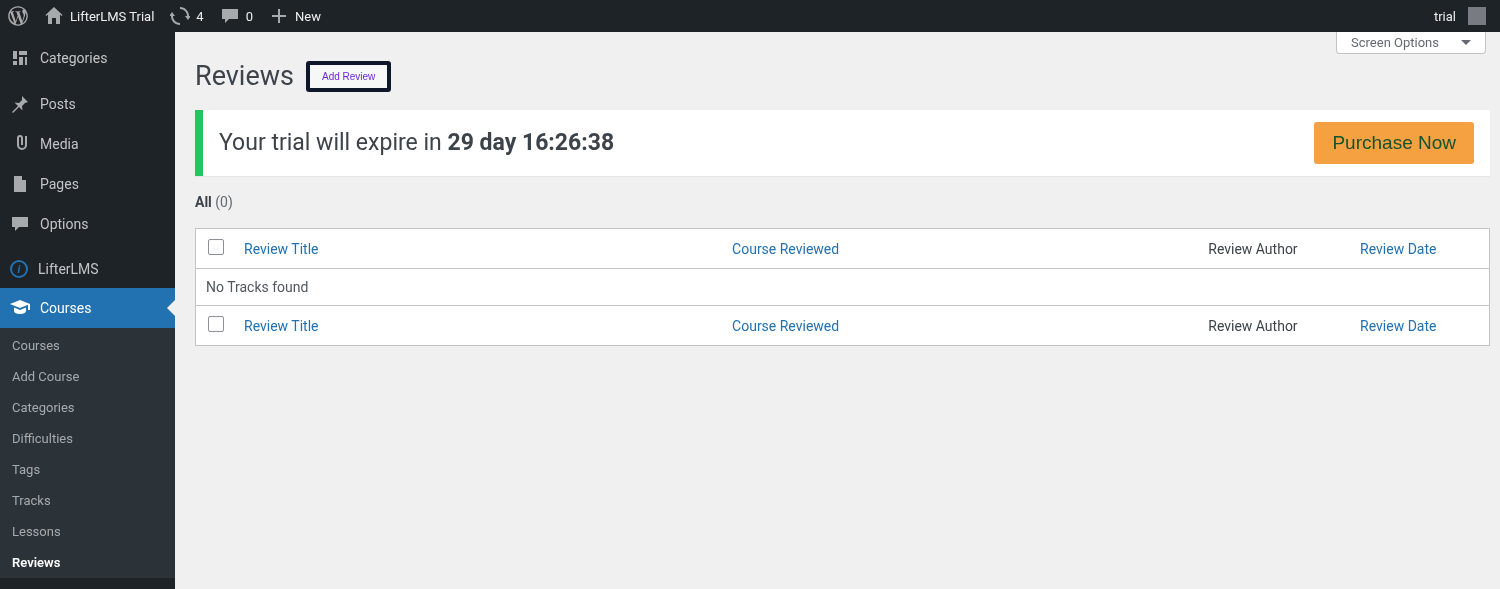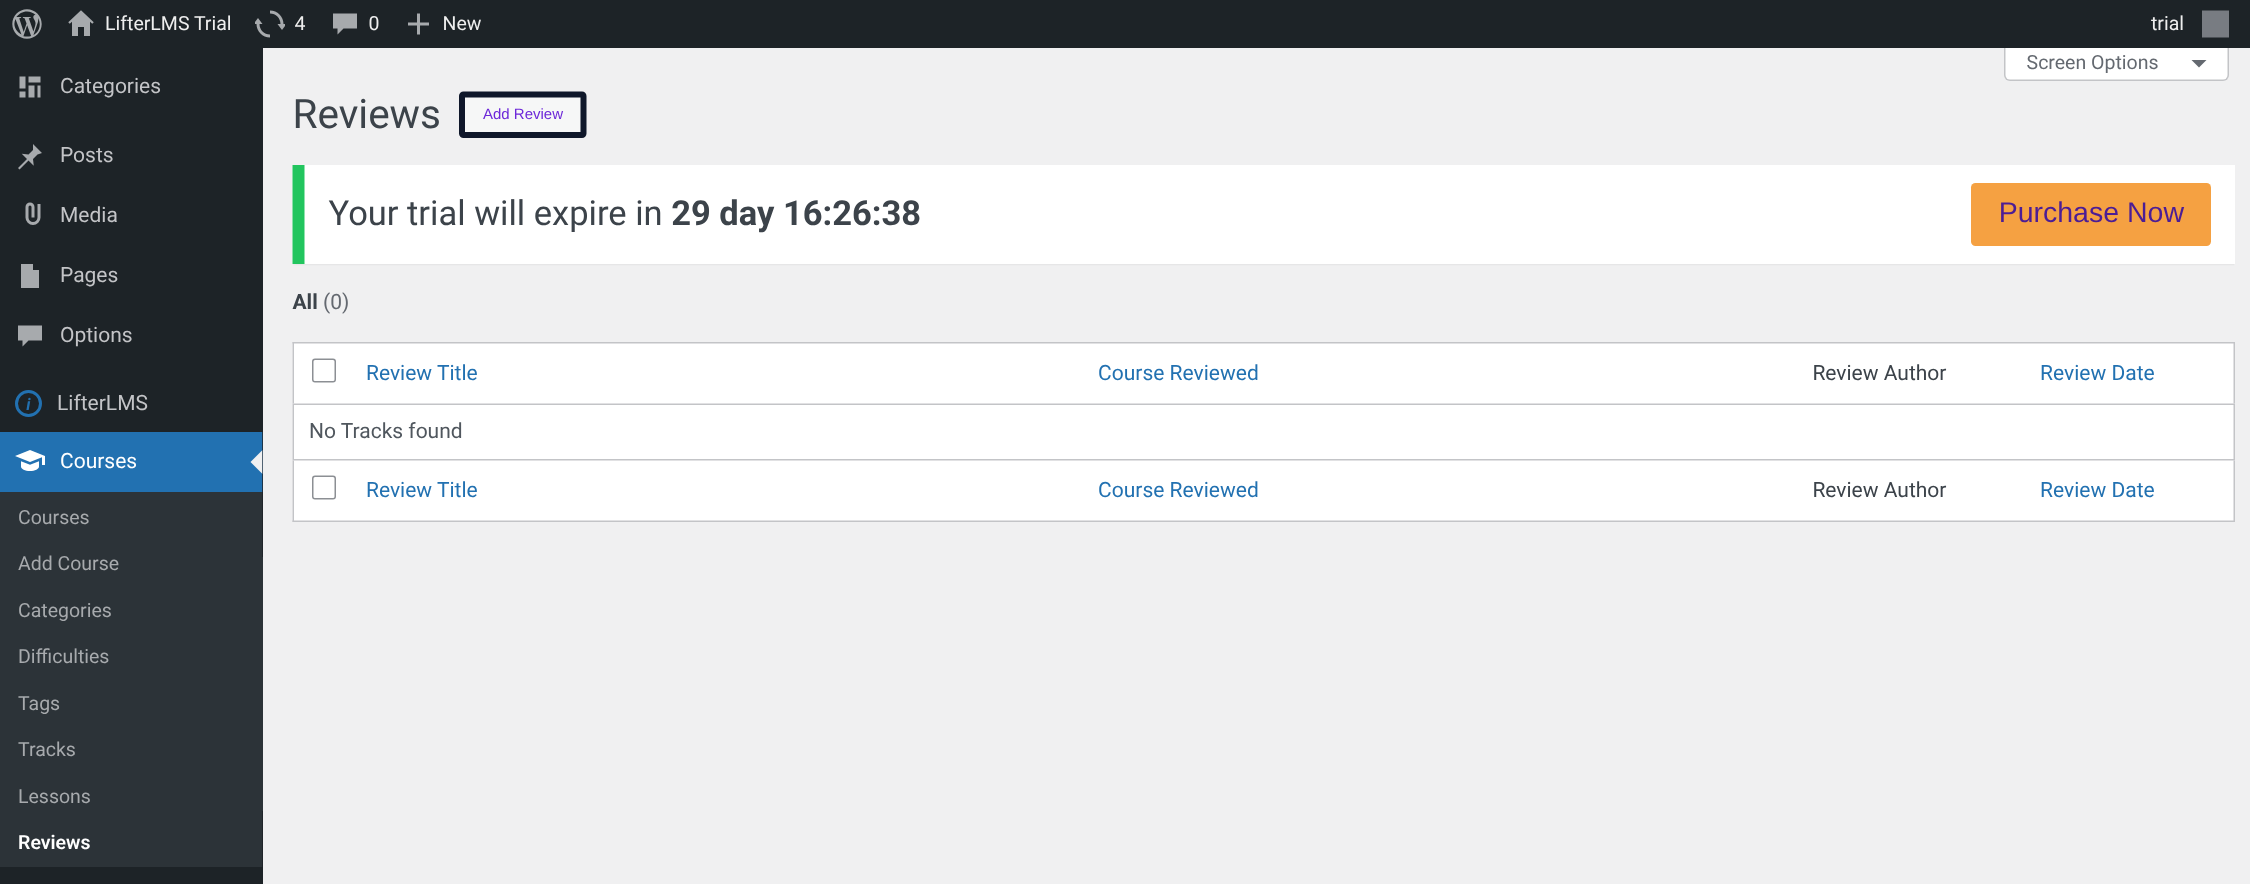--- a/index.html
+++ b/index.html
@@ -166,21 +166,21 @@
   }
   .trial-notice .msg {
     font-size: 23px;
     color: #3c434a;
     line-height: 1.3;
   }
   .trial-notice .msg strong { font-weight: 700; }
   .trial-notice .purchase {
     margin-left: auto;
     background: #f5a142;
-    color: #4c1d95;
+    color: #14532d;
     border: none;
     padding: 10px 18px;
     font-size: 19px;
     cursor: pointer;
     border-radius: 3px;
   }
 
   .filter-row {
     padding: 18px 20px 18px 20px;
     font-size: 14px;

